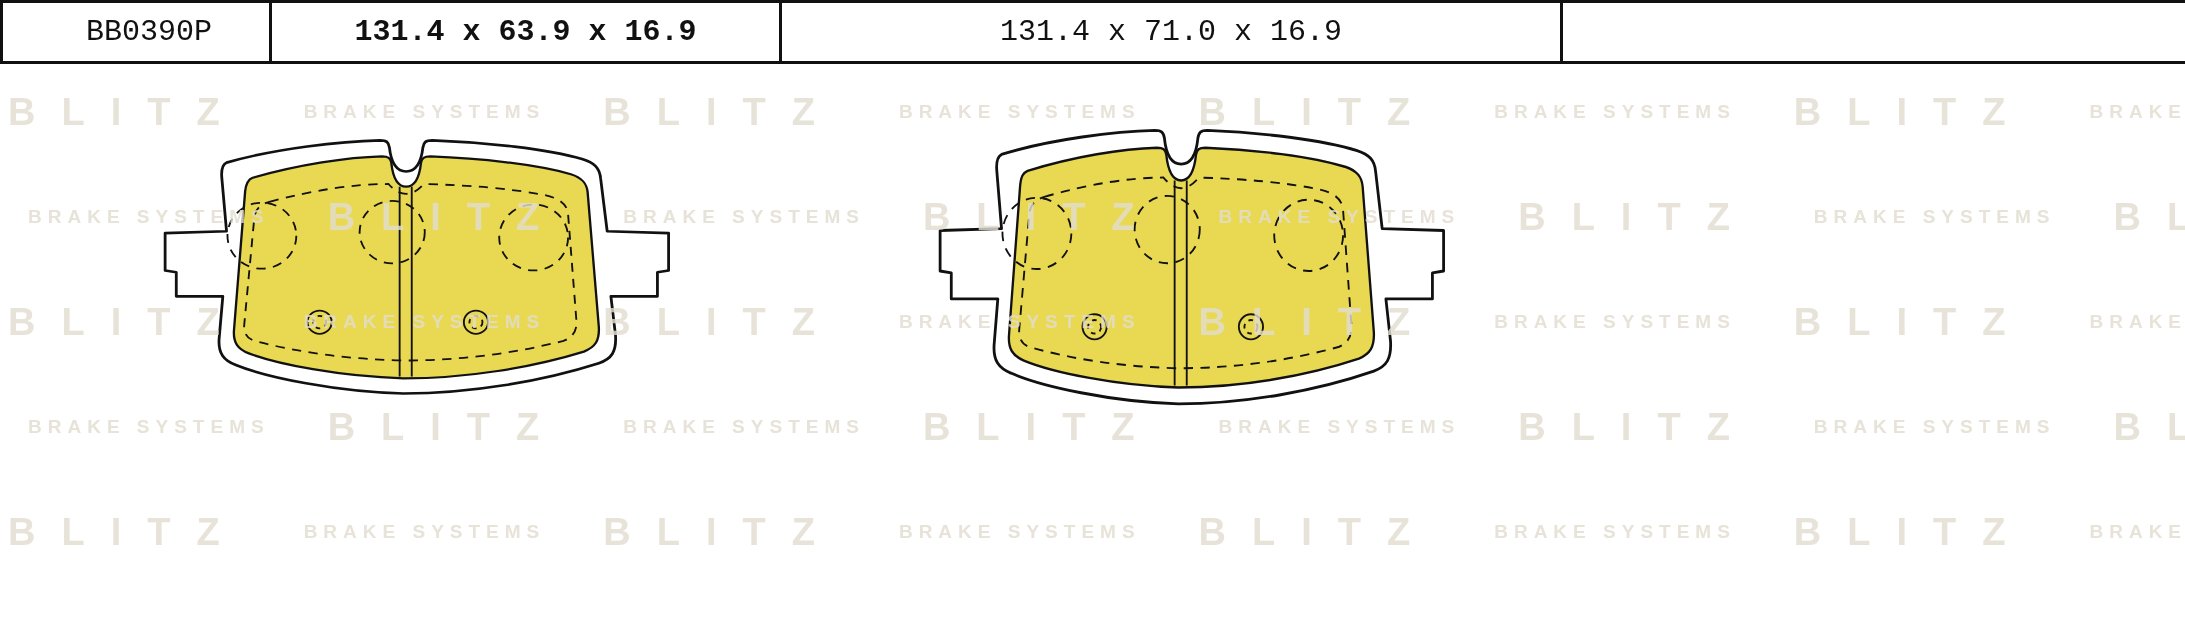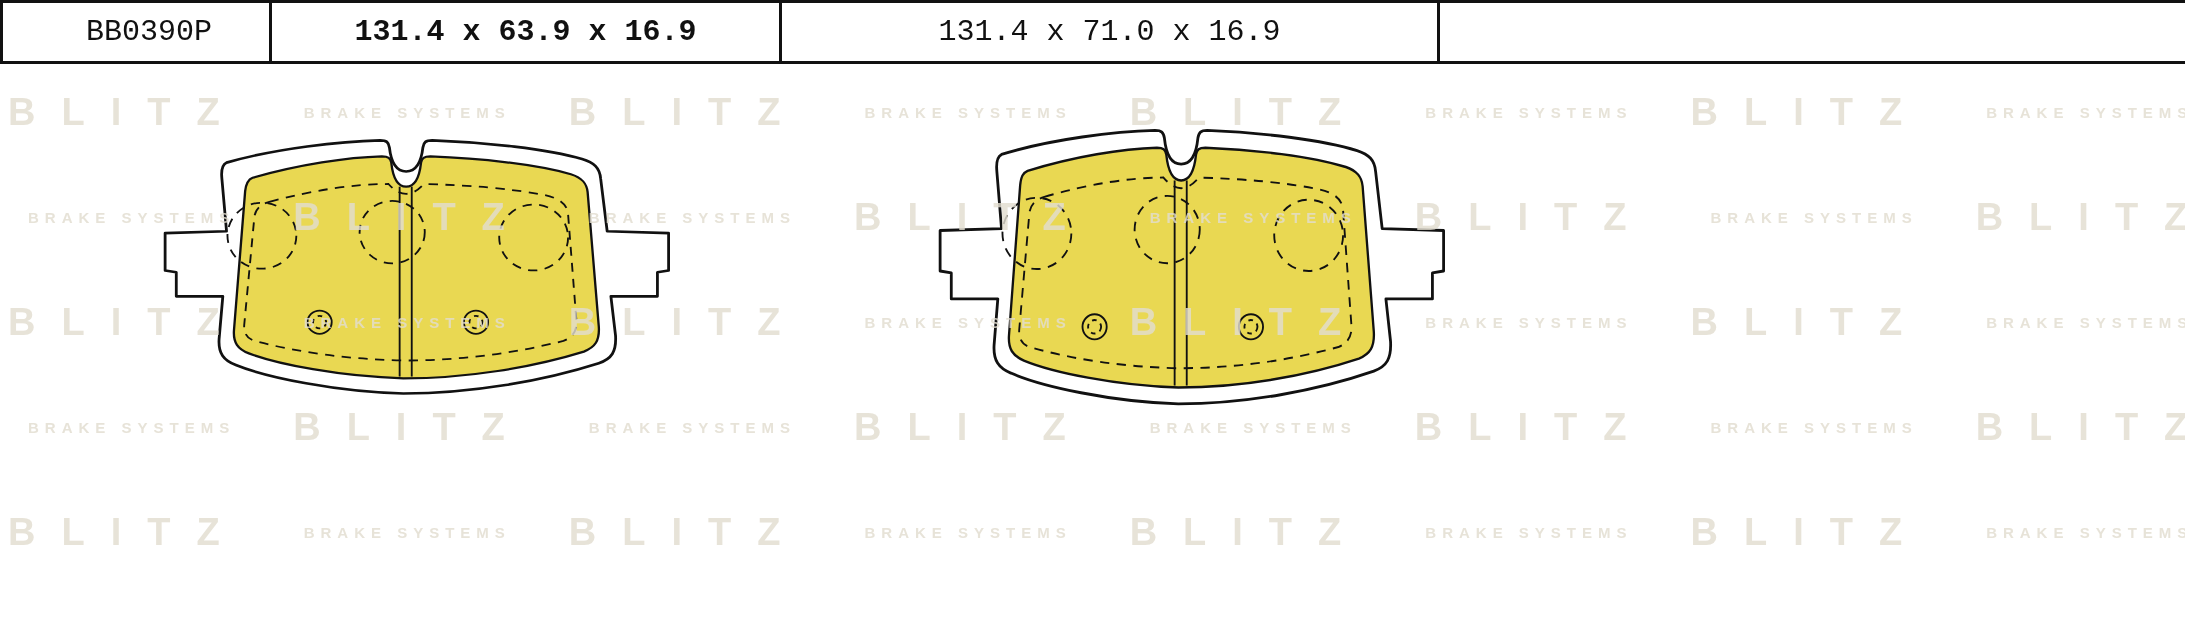--- a/index.html
+++ b/index.html
@@ -12,33 +12,33 @@
   body{font-family:"Liberation Sans",sans-serif;background:#ffffff;overflow:hidden;}
   .sheet{position:relative;width:2185px;height:619px;background:#fff;}
 
   
   .header{display:flex;height:64px;border-top:3px solid var(--ink);border-bottom:3px solid var(--ink);background:#fff;position:relative;z-index:5;}
   .cell{display:flex;align-items:center;justify-content:center;
         font-family:"Liberation Mono","DejaVu Sans Mono",monospace;
         font-size:30px;color:var(--ink);border-right:3px solid var(--ink);}
   .cell.part{width:272px;border-left:3px solid var(--ink);padding-left:26px;}
   .cell.dim1{width:510px;font-weight:bold;}
-  .cell.dim2{width:658px;}
+  .cell.dim2{width:781px;}
   .cell.spacer{flex:1;border-right:none;}
 
   
   .canvas{position:relative;width:100%;height:490px;overflow:hidden;background:#fff;}
 
   
   .watermark-layer{position:absolute;inset:0;z-index:3;opacity:.82;pointer-events:none;overflow:hidden;}
   .wm-row{position:absolute;left:0;display:flex;align-items:center;gap:58px;white-space:nowrap;
           padding-left:8px;width:2400px;height:44px;overflow:hidden;}
   .wm-row.offset{padding-left:28px;}
   .wm-brand{font-size:38px;font-weight:bold;letter-spacing:26px;color:var(--watermark_gray);}
-  .wm-tagline{font-size:15px;font-weight:bold;letter-spacing:6px;color:var(--watermark_gray);}
+  .wm-tagline{font-size:19px;font-weight:bold;letter-spacing:6px;color:var(--watermark_gray);}
 
   
   .pad{position:absolute;z-index:2;}
   .pad svg{display:block;width:100%;height:100%;}
   .pad-left{left:113px;top:38px;width:577px;height:312px;}
   .pad-right{left:888px;top:25px;width:577px;height:337px;}
   .plate{fill:#ffffff;stroke:var(--ink);stroke-width:3;stroke-linejoin:round;}
   .friction{fill:var(--pad_yellow);stroke:var(--ink);stroke-width:2.5;stroke-linejoin:round;}
   .dashline{fill:none;stroke:var(--ink);stroke-width:2;stroke-dasharray:10 8;}
   .dashsmall{fill:none;stroke:var(--ink);stroke-width:2;stroke-dasharray:5 5;}

